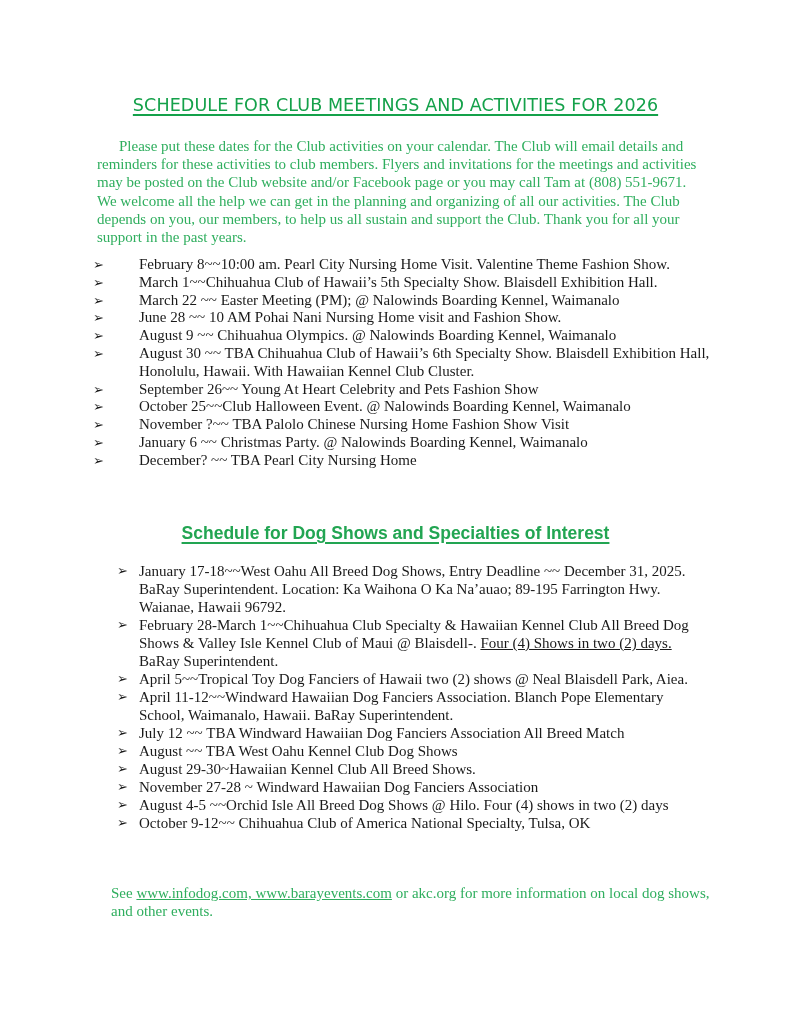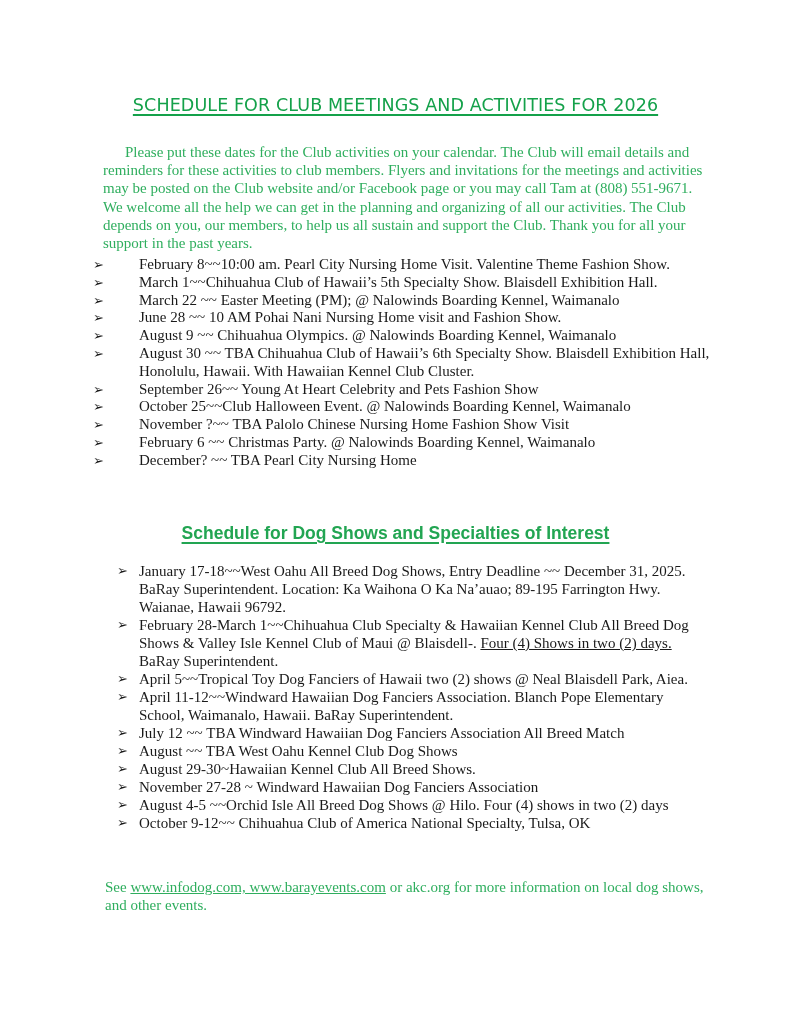--- a/index.html
+++ b/index.html
@@ -35,21 +35,21 @@
       font-weight: normal;
     }
     .intro {
       position: absolute;
       left: 93px;
       top: 133px;
       width: 606px;
       font-size: 15px;
       line-height: 18.2px;
       color: #2fae5e;
-      margin: 10px;
+      margin: 4px;
       text-indent: 22px;
     }
     .club-list {
       position: absolute;
       left: 93px;
       top: 256px;
       width: 620px;
       margin: 0; padding: 0;
       list-style: none;
       font-size: 15px;
@@ -102,21 +102,21 @@
       text-decoration: underline;
     }
     .footer-note {
       position: absolute;
       left: 93px;
       top: 866px;
       width: 600px;
       font-size: 15px;
       line-height: 18.2px;
       color: #2fae5e;
-      margin: 12px;
+      margin: 18px;
     }
     .footer-note .link {
       text-decoration: underline;
       color: #2fae5e;
       cursor: pointer;
     }
   </style>
 </head>
 <body>
 
@@ -129,21 +129,21 @@
   <ul class="club-list">
     <li><span class="bullet">➢</span><span>February 8~~10:00 am.  Pearl City Nursing Home Visit.  Valentine Theme Fashion Show.</span></li>
     <li><span class="bullet">➢</span><span>March 1~~Chihuahua Club of Hawaii’s 5th Specialty Show.  Blaisdell Exhibition Hall.</span></li>
     <li><span class="bullet">➢</span><span>March 22 ~~ Easter Meeting (PM); @ Nalowinds Boarding Kennel, Waimanalo</span></li>
     <li><span class="bullet">➢</span><span>June 28 ~~ 10 AM Pohai Nani Nursing Home visit and Fashion Show.</span></li>
     <li><span class="bullet">➢</span><span>August 9 ~~ Chihuahua Olympics. @ Nalowinds Boarding Kennel, Waimanalo</span></li>
     <li><span class="bullet">➢</span><span>August 30 ~~ TBA Chihuahua Club of Hawaii’s 6th Specialty Show.  Blaisdell Exhibition Hall, Honolulu, Hawaii.  With Hawaiian Kennel Club Cluster.</span></li>
     <li><span class="bullet">➢</span><span>September 26~~ Young At Heart Celebrity and Pets Fashion Show</span></li>
     <li><span class="bullet">➢</span><span>October 25~~Club Halloween Event. @ Nalowinds Boarding Kennel, Waimanalo</span></li>
     <li><span class="bullet">➢</span><span>November ?~~ TBA Palolo Chinese Nursing Home Fashion Show Visit</span></li>
-    <li><span class="bullet">➢</span><span>February 6 ~~ Christmas Party. @ Nalowinds Boarding Kennel, Waimanalo</span></li>
+    <li><span class="bullet">➢</span><span>January 6 ~~ Christmas Party. @ Nalowinds Boarding Kennel, Waimanalo</span></li>
     <li><span class="bullet">➢</span><span>December? ~~ TBA Pearl City Nursing Home</span></li>
   </ul>
 
   <div class="sub-title">Schedule for Dog Shows and Specialties of Interest</div>
 
   <ul class="show-list">
     <li><span class="bullet">➢</span><span>January 17-18~~West Oahu All Breed Dog Shows, Entry Deadline ~~ December 31, 2025.  BaRay Superintendent.  Location: Ka Waihona O Ka Na’auao; 89-195 Farrington Hwy. Waianae, Hawaii   96792.</span></li>
     <li><span class="bullet">➢</span><span>February 28-March 1~~Chihuahua Club Specialty &amp; Hawaiian Kennel Club All Breed Dog Shows &amp; Valley Isle Kennel Club of Maui @ Blaisdell-. </span><span class="underlined">Four (4) Shows in two (2) days. </span><span> BaRay Superintendent.</span></li>
     <li><span class="bullet">➢</span><span>April 5~~Tropical Toy Dog Fanciers of Hawaii two (2) shows @ Neal Blaisdell Park, Aiea.</span></li>
     <li><span class="bullet">➢</span><span>April 11-12~~Windward Hawaiian Dog Fanciers Association.  Blanch Pope Elementary School, Waimanalo, Hawaii.  BaRay Superintendent.</span></li>

